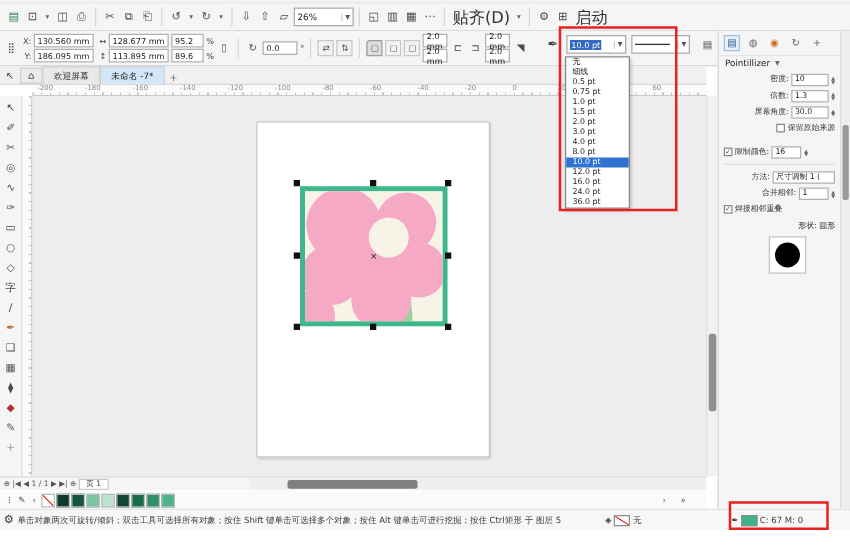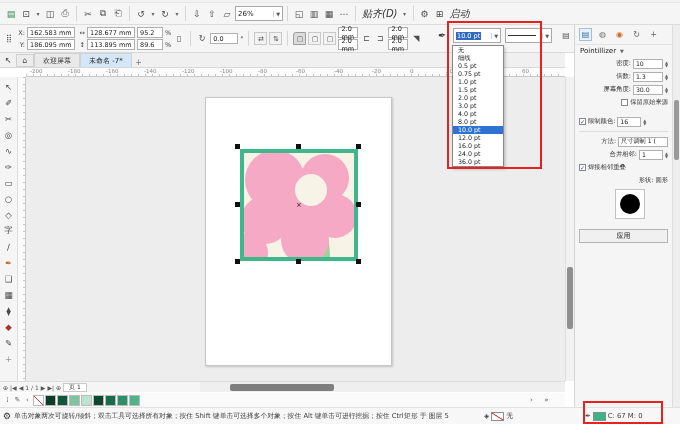--- a/index.html
+++ b/index.html
@@ -8,21 +8,21 @@
 
   
   #menubar-sliver { left:0; top:0; width:680px; height:3px; background:#f2f2f2; border-bottom:1px solid #e6e6e6; }
   #toolbar { left:0; top:3px; width:680px; height:22px; background:#f5f5f5; border-bottom:1px solid #dcdcdc; display:flex; align-items:center; padding:0 4px; gap:1px; }
   .tico { width:14px; height:14px; display:flex; align-items:center; justify-content:center; font-size:9px; color:#4c4c4c; }
   .tico.caret { width:8px; font-size:6px; color:#666; }
   .sepv { width:1px; height:15px; background:#d6d6d6; margin:0 3px; }
   .combo { background:#fff; border:1px solid #a9a9a9; height:15px; display:flex; align-items:center; font-size:7px; color:#222; padding:0 2px; }
   .combo .arrow { margin-left:auto; font-size:5px; color:#555; border-left:1px solid #d0d0d0; padding-left:2px; }
   #zoom-combo { width:48px; }
-  .tlabel { font-size:10px; color:#333; padding:0 2px;font-style:italic; }
+  .tlabel { font-size:13px; color:#333; padding:0 2px; }
 
   
   #propbar { left:0; top:25px; width:680px; height:28px; background:#f5f5f5; border-bottom:1px solid #d8d8d8; display:flex; align-items:center; padding:0 3px; gap:2px; }
   .pcol { display:flex; flex-direction:column; gap:1px; }
   .prow { display:flex; align-items:center; gap:2px; height:11px; }
   .plabel { font-size:6.5px; color:#444; width:8px; text-align:right; }
   .field { background:#fff; border:1px solid #b0b0b0; font-size:6.5px; color:#222; height:11px; display:flex; align-items:center; padding:0 2px; }
   .f-coord { width:48px; } .f-size { width:48px; } .f-pct { width:26px; } .f-rot { width:28px; } .f-corner { width:20px; }
   .unit { font-size:6.5px; color:#444; }
   .pico { width:12px; height:12px; display:flex; align-items:center; justify-content:center; font-size:8px; color:#4c4c4c; }
@@ -159,21 +159,21 @@
   <span class="tico">⚙</span>
   <span class="tico">⊞</span>
   <span class="tlabel">启动</span>
 </div>
 
 <div class="abs" id="propbar">
   <span class="pico">⣿</span>
   <div class="pcol">
     <div class="prow">
         <span class="plabel">X:</span>
-        <span class="field f-coord">162.583 mm</span>
+        <span class="field f-coord">130.560 mm</span>
       </div>
     <div class="prow">
         <span class="plabel">Y:</span>
         <span class="field f-coord">186.095 mm</span>
       </div>
   </div>
   <div class="pcol">
     <div class="prow">
         <span class="plabel">↔</span>
         <span class="field f-size">128.677 mm</span>
@@ -399,21 +399,20 @@
     <span class="chk">✓</span>
     <span class="dlabel left">焊接相邻重叠</span>
   </div>
   <div class="drow">
     <span class="dlabel">形状:</span>
     <span class="dlabel left">圆形</span>
   </div>
   <div id="shape-preview">
       <div class="dot"></div>
     </div>
-  <div id="apply-btn">应用</div>
 </div>
 <div class="abs" id="docker-scroll">
   <div id="docker-thumb"></div>
 </div>
 
 <div class="abs" id="palette">
   <span class="pal-ico">⁞</span>
   <span class="pal-ico">✎</span>
   <span class="pal-ico">‹</span>
   <span class="swatch" id="swatch-none"></span>

